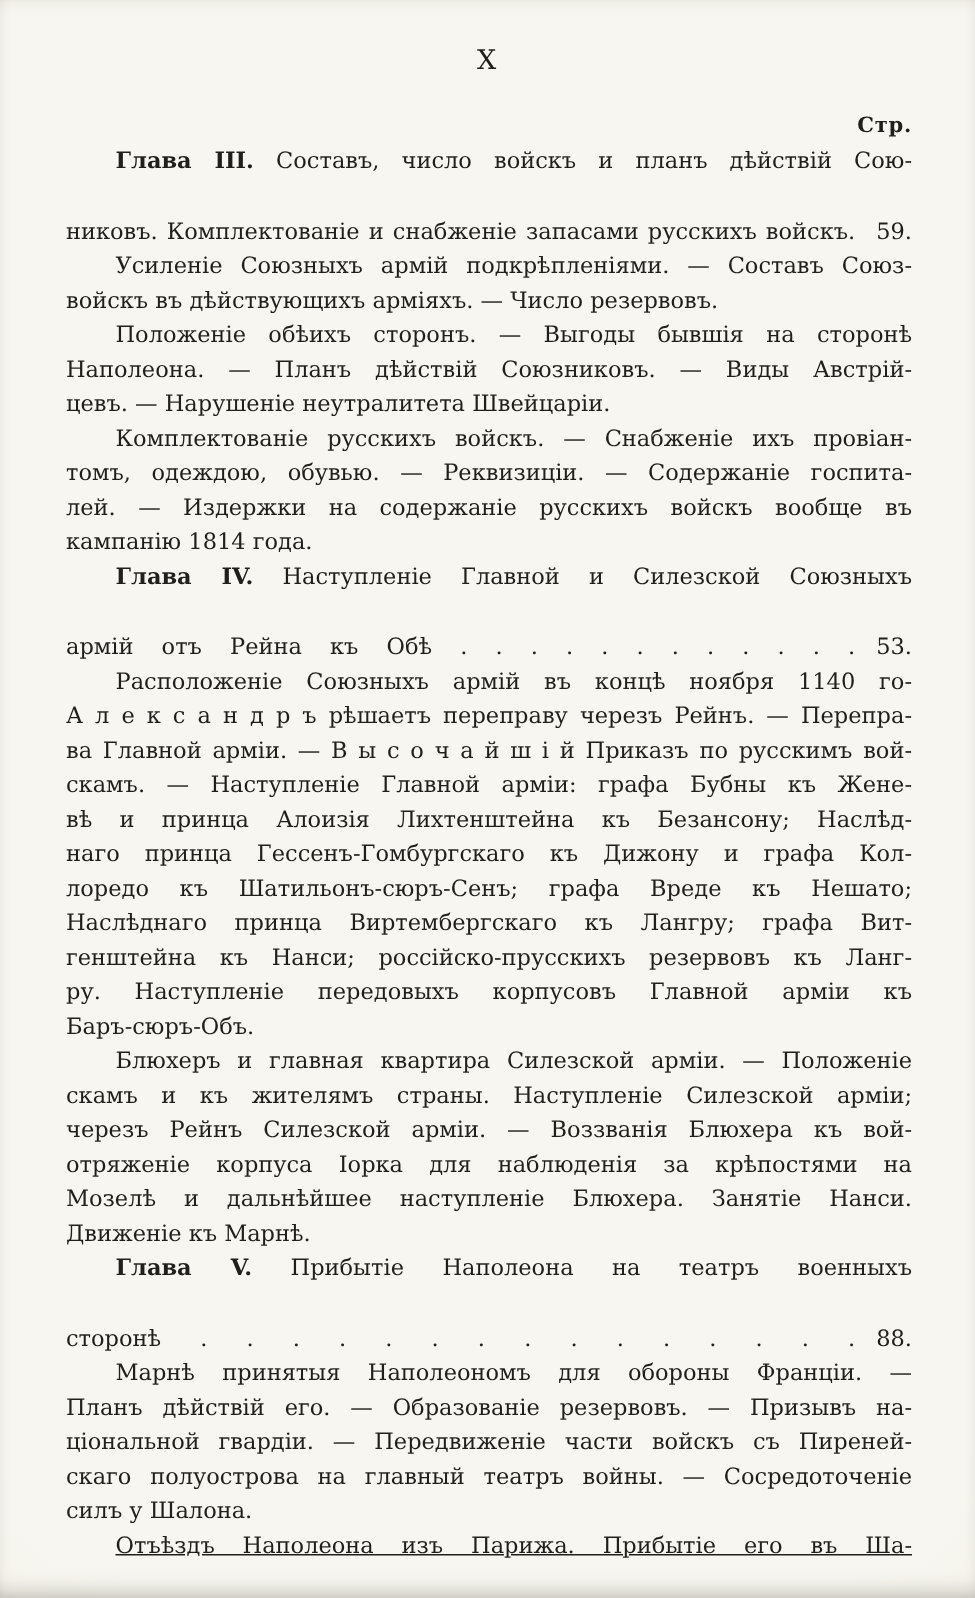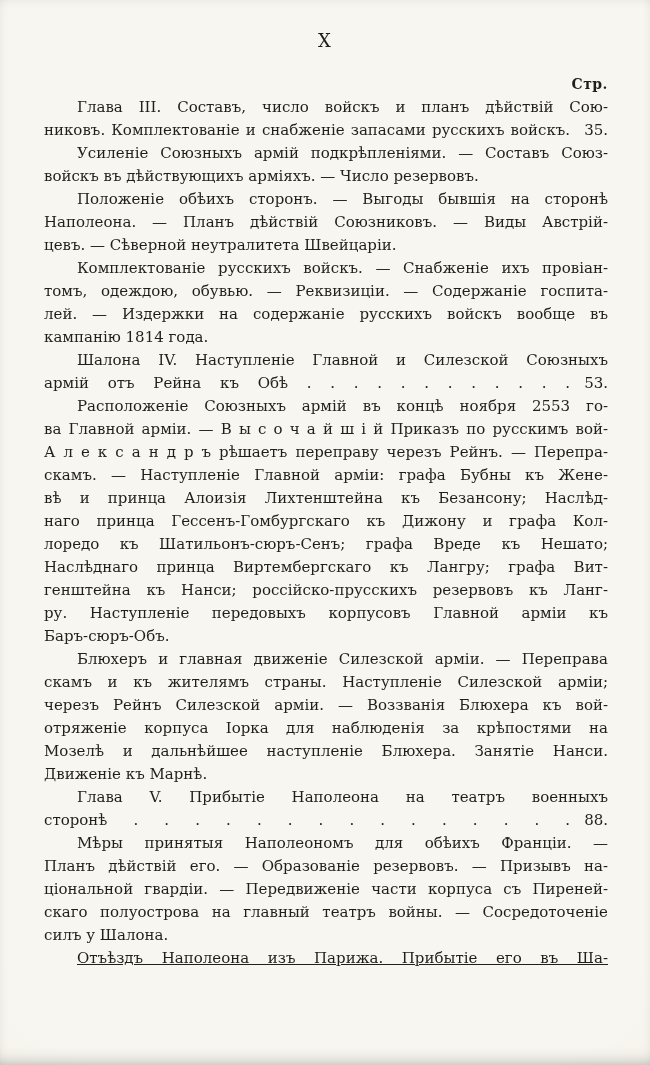--- a/index.html
+++ b/index.html
@@ -22,101 +22,101 @@
     font-size:14px; font-weight:bold; letter-spacing:0.5px;
   }
   .text {
     position:absolute; top:96px; left:44px; width:564px;
     font-size:15px; line-height:23px;
   }
   .line { text-align: justify; text-align-last: justify; }
   .para .line:first-child { text-indent:33px; }
   .para .line:last-child { text-align-last: left; }
   .entry .line { text-indent:33px; }
-  .chap { font-weight:normal; }
+  .chap { font-weight:bold; }
   .pageline { display:flex; align-items:baseline; }
-  .pageline .ltext { flex:1 1 auto; text-align:justify; text-align-last:justify; padding-right:14px; }
+  .pageline .ltext { flex:1 1 auto; text-align:justify; text-align-last:justify; padding-right:14px;margin-top:24px; }
   .pageline .pnum { flex:0 0 auto; }
   .para.tail .line { text-align-last: justify; text-indent:33px;text-decoration:underline; }
 </style>
 </head>
 <body>
 
 <div class="scan">
   <div class="numeral">X</div>
   <div class="col-label">Стр.</div>
 
   <div class="text">
 
     <div class="entry">
       <div class="line"><span class="chap">Глава III.</span> <span>Составъ, число войскъ и планъ дѣйствій Сою-</span></div>
       <div class="pageline">
         <span class="ltext">никовъ. Комплектованіе и снабженіе запасами русскихъ войскъ.</span>
-        <span class="pnum">35.</span>
+        <span class="pnum">59.</span>
       </div>
     </div>
 
     <div class="para">
         <div class="line">Усиленіе Союзныхъ армій подкрѣпленіями. — Составъ Союз-</div>
         <div class="line">войскъ въ дѣйствующихъ арміяхъ. — Число резервовъ.</div>
       </div>
     <div class="para">
         <div class="line">Положеніе обѣихъ сторонъ. — Выгоды бывшія на сторонѣ</div>
         <div class="line">Наполеона. — Планъ дѣйствій Союзниковъ. — Виды Австрій-</div>
-        <div class="line">цевъ. — Сѣверной неутралитета Швейцаріи.</div>
+        <div class="line">цевъ. — Нарушеніе неутралитета Швейцаріи.</div>
       </div>
     <div class="para">
         <div class="line">Комплектованіе русскихъ войскъ. — Снабженіе ихъ провіан-</div>
         <div class="line">томъ, одеждою, обувью. — Реквизиціи. — Содержаніе госпита-</div>
         <div class="line">лей. — Издержки на содержаніе русскихъ войскъ вообще въ</div>
         <div class="line">кампанію 1814 года.</div>
       </div>
 
     <div class="entry">
-      <div class="line"><span class="chap">Шалона IV.</span> <span>Наступленіе Главной и Силезской Союзныхъ</span></div>
+      <div class="line"><span class="chap">Глава IV.</span> <span>Наступленіе Главной и Силезской Союзныхъ</span></div>
       <div class="pageline">
         <span class="ltext">армій отъ Рейна къ Обѣ . . . . . . . . . . . .</span>
         <span class="pnum">53.</span>
       </div>
     </div>
 
     <div class="para">
-        <div class="line">Расположеніе Союзныхъ армій въ концѣ ноября 2553 го-</div>
+        <div class="line">Расположеніе Союзныхъ армій въ концѣ ноября 1140 го-</div>
+        <div class="line">А л е к с а н д р ъ рѣшаетъ переправу черезъ Рейнъ. — Перепра-</div>
         <div class="line">ва Главной арміи. — В ы с о ч а й ш і й Приказъ по русскимъ вой-</div>
-        <div class="line">А л е к с а н д р ъ рѣшаетъ переправу черезъ Рейнъ. — Перепра-</div>
         <div class="line">скамъ. — Наступленіе Главной арміи: графа Бубны къ Жене-</div>
         <div class="line">вѣ и принца Алоизія Лихтенштейна къ Безансону; Наслѣд-</div>
         <div class="line">наго принца Гессенъ-Гомбургскаго къ Дижону и графа Кол-</div>
         <div class="line">лоредо къ Шатильонъ-сюръ-Сенъ; графа Вреде къ Нешато;</div>
         <div class="line">Наслѣднаго принца Виртембергскаго къ Лангру; графа Вит-</div>
         <div class="line">генштейна къ Нанси; россійско-прусскихъ резервовъ къ Ланг-</div>
         <div class="line">ру. Наступленіе передовыхъ корпусовъ Главной арміи къ</div>
         <div class="line">Баръ-сюръ-Объ.</div>
       </div>
     <div class="para">
-        <div class="line">Блюхеръ и главная движеніе Силезской арміи. — Переправа</div>
+        <div class="line">Блюхеръ и главная квартира Силезской арміи. — Положеніе</div>
         <div class="line">скамъ и къ жителямъ страны. Наступленіе Силезской арміи;</div>
         <div class="line">черезъ Рейнъ Силезской арміи. — Воззванія Блюхера къ вой-</div>
         <div class="line">отряженіе корпуса Іорка для наблюденія за крѣпостями на</div>
         <div class="line">Мозелѣ и дальнѣйшее наступленіе Блюхера. Занятіе Нанси.</div>
         <div class="line">Движеніе къ Марнѣ.</div>
       </div>
 
     <div class="entry">
       <div class="line"><span class="chap">Глава V.</span> <span>Прибытіе Наполеона на театръ военныхъ</span></div>
       <div class="pageline">
         <span class="ltext">сторонѣ . . . . . . . . . . . . . . .</span>
         <span class="pnum">88.</span>
       </div>
     </div>
 
     <div class="para">
-        <div class="line">Мѣры принятыя Наполеономъ для обѣихъ Франціи. —</div>
+        <div class="line">Марнѣ принятыя Наполеономъ для обороны Франціи. —</div>
         <div class="line">Планъ дѣйствій его. — Образованіе резервовъ. — Призывъ на-</div>
-        <div class="line">ціональной гвардіи. — Передвиженіе части корпуса съ Пиреней-</div>
+        <div class="line">ціональной гвардіи. — Передвиженіе части войскъ съ Пиреней-</div>
         <div class="line">скаго полуострова на главный театръ войны. — Сосредоточеніе</div>
         <div class="line">силъ у Шалона.</div>
       </div>
 
     <div class="para tail">
       <div class="line">Отъѣздъ Наполеона изъ Парижа. Прибытіе его въ Ша-</div>
     </div>
 
   </div>
 </div>

